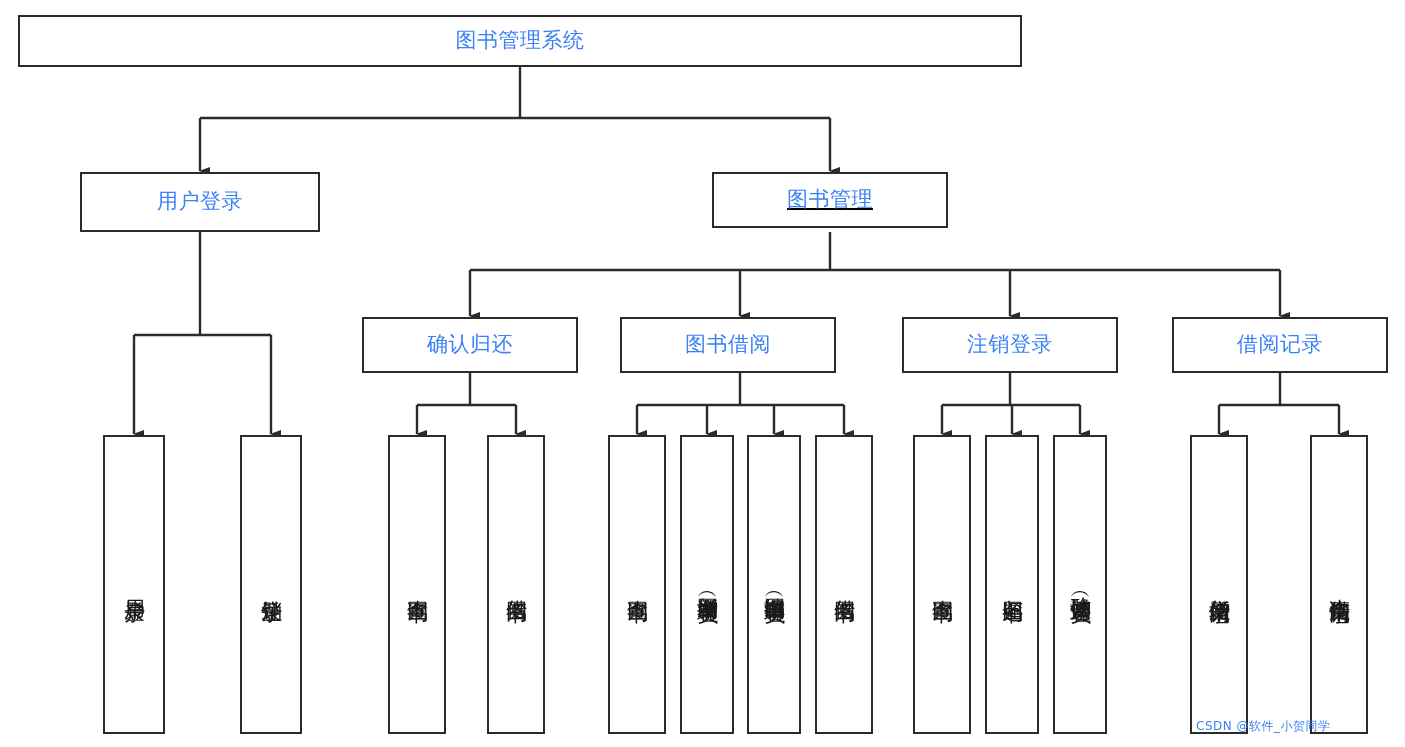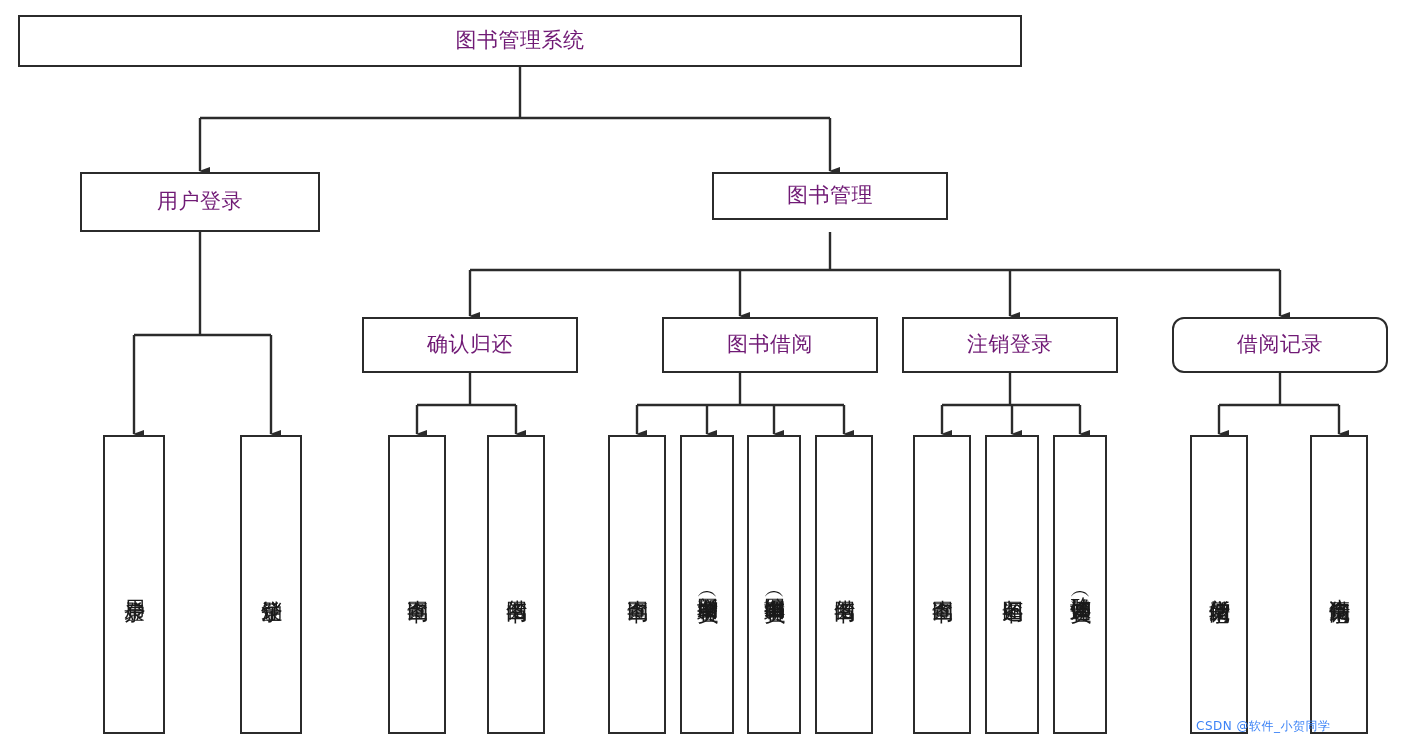--- a/index.html
+++ b/index.html
@@ -29,21 +29,21 @@
     box-sizing: border-box;
     border: 2px solid #2b2b2b;
     background: #ffffff;
     display: flex;
     align-items: center;
     justify-content: center;
     overflow: hidden;
   }
   .node-label-h {
     font-size: 21px;
-    color: #701a75;
+    color: #3b82f6;
     line-height: 1.1;
     letter-spacing: 0.5px;
     white-space: nowrap;
   }
   .node-label-v {
     font-size: 21px;
     color: #1a1a1a;
     line-height: 1.12;
     letter-spacing: 1px;
     writing-mode: vertical-rl;
@@ -108,39 +108,39 @@
       </g>
   </svg>
 
   <div id="nodes-layer">
       <div class="node-box" style="left: 18px; top: 15px; width: 1004px; height: 52px;">
         <span class="node-label-h">图书管理系统</span>
       </div>
       <div class="node-box" style="left: 80px; top: 172px; width: 240px; height: 60px;">
         <span class="node-label-h">用户登录</span>
       </div>
-      <div class="node-box" style="left: 712px; top: 172px; width: 236px; height: 48px;">
+      <div class="node-box" style="left: 712px; top: 172px; width: 236px; height: 56px; text-decoration: underline;">
         <span class="node-label-h">图书管理</span>
       </div>
       <div class="node-box" style="left: 103px; top: 435px; width: 62px; height: 299px;">
         <span class="node-label-v">用户登录</span>
       </div>
       <div class="node-box" style="left: 240px; top: 435px; width: 62px; height: 299px;">
         <span class="node-label-v">注销登录</span>
       </div>
       <div class="node-box" style="left: 362px; top: 317px; width: 216px; height: 56px;">
         <span class="node-label-h">确认归还</span>
       </div>
       <div class="node-box" style="left: 388px; top: 435px; width: 58px; height: 299px;">
         <span class="node-label-v">查询图书</span>
       </div>
       <div class="node-box" style="left: 487px; top: 435px; width: 58px; height: 299px;">
         <span class="node-label-v">借阅图书</span>
       </div>
-      <div class="node-box" style="left: 662px; top: 317px; width: 216px; height: 56px;">
+      <div class="node-box" style="left: 620px; top: 317px; width: 216px; height: 56px;">
         <span class="node-label-h">图书借阅</span>
       </div>
       <div class="node-box" style="left: 608px; top: 435px; width: 58px; height: 299px;">
         <span class="node-label-v">查询图书</span>
       </div>
       <div class="node-box" style="left: 680px; top: 435px; width: 54px; height: 299px;">
         <span class="node-label-v">新增图书（管理员）</span>
       </div>
       <div class="node-box" style="left: 747px; top: 435px; width: 54px; height: 299px;">
         <span class="node-label-v">编辑图书（管理员）</span>
@@ -153,21 +153,21 @@
       </div>
       <div class="node-box" style="left: 913px; top: 435px; width: 58px; height: 299px;">
         <span class="node-label-v">查询图书</span>
       </div>
       <div class="node-box" style="left: 985px; top: 435px; width: 54px; height: 299px;">
         <span class="node-label-v">归还图书</span>
       </div>
       <div class="node-box" style="left: 1053px; top: 435px; width: 54px; height: 299px;">
         <span class="node-label-v">确认归还（管理员）</span>
       </div>
-      <div class="node-box" style="left: 1172px; top: 317px; width: 216px; height: 56px; border-radius: 12px;">
+      <div class="node-box" style="left: 1172px; top: 317px; width: 216px; height: 56px;">
         <span class="node-label-h">借阅记录</span>
       </div>
       <div class="node-box" style="left: 1190px; top: 435px; width: 58px; height: 299px;">
         <span class="node-label-v">新增借阅记录</span>
       </div>
       <div class="node-box" style="left: 1310px; top: 435px; width: 58px; height: 299px;">
         <span class="node-label-v">查询借阅记录</span>
       </div>
     </div>
 

